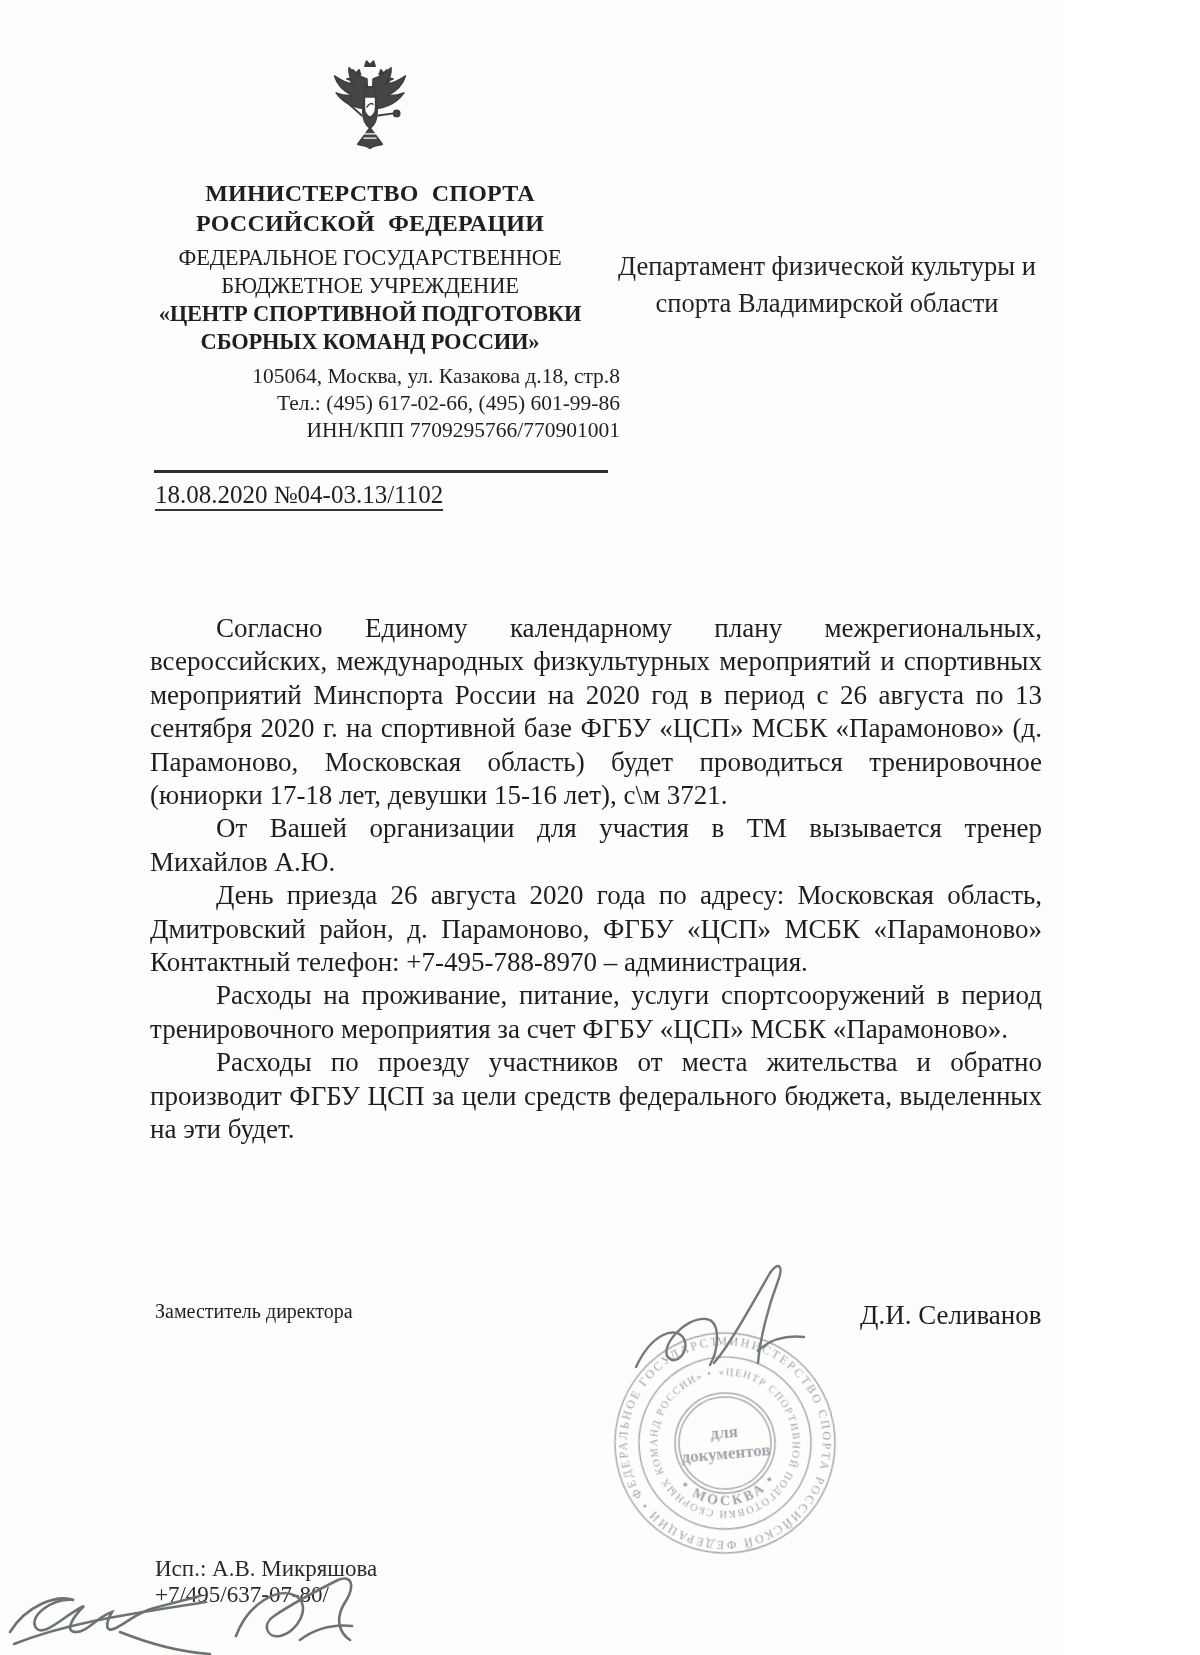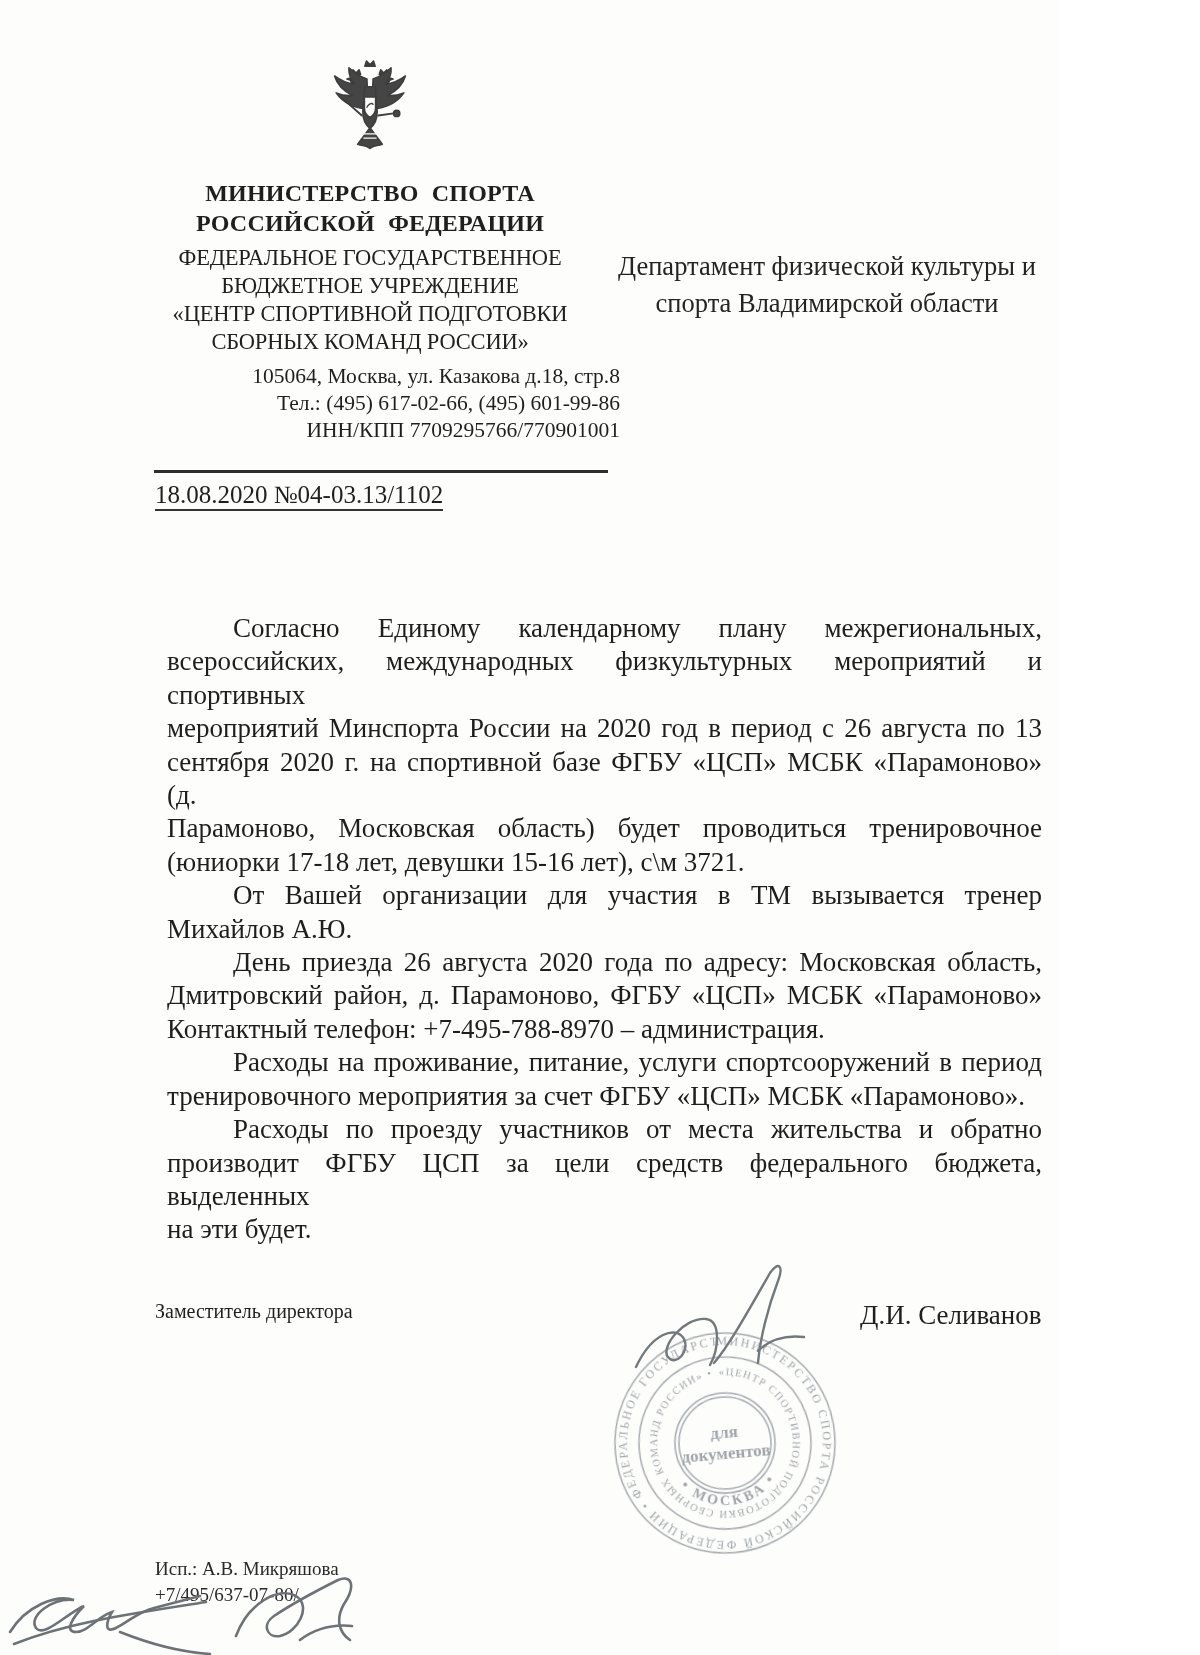--- a/index.html
+++ b/index.html
@@ -11,44 +11,44 @@
     font-family:"Liberation Serif","DejaVu Serif",serif;
     color:#1f1f1f;
   }
   .abs{position:absolute;}
   
   .emblem{left:308px;top:58px;width:124px;height:118px;}
   .ministry{left:120px;top:178px;width:500px;text-align:center;
     font-weight:bold;font-size:24px;line-height:30px;word-spacing:7px;letter-spacing:.2px;}
   .org{left:110px;top:244px;width:520px;text-align:center;
     font-size:22.5px;line-height:28px;letter-spacing:-.2px;}
-  .org .b{font-weight:normal;}
+  .org .b{font-weight:bold;}
   .contact{left:120px;top:363px;width:500px;text-align:right;
     font-size:21.5px;line-height:27px;}
   .recipient{left:592px;top:248px;width:470px;text-align:center;
     font-size:26.5px;line-height:37px;color:#242424;}
   .rule{left:154px;top:470px;width:454px;height:3px;background:#2e2e2e;}
   .ref{left:155px;top:481px;font-size:25px;}
   .ref span{border-bottom:2px solid #333;padding-bottom:1px;margin-top:28px;}
   
   .body-text{left:150px;top:612px;width:892px;font-size:27px;color:#1e1e1e;}
   .body-line{text-align:justify;text-align-last:justify;line-height:33.4px;
     white-space:nowrap;}
-  .body-line{white-space:normal;margin-left:17px;}
+  .body-line{white-space:normal;}
   .body-line.first{padding-left:66px;}
   .body-line.last{text-align-last:left;}
   
   .sig-title{left:155px;top:1300px;font-size:20px;}
   .sig-name{left:860px;top:1300px;width:190px;font-size:27px;text-align:left;}
   
   .stamp{left:608px;top:1326px;width:234px;height:234px;
     transform:rotate(-5deg);opacity:.85;filter:blur(.35px);}
   .sig-over-stamp{left:618px;top:1255px;width:270px;height:140px;}
   
-  .executor{left:155px;top:1556px;font-size:19px;line-height:26px;color:#2a2a2a;}
+  .executor{left:155px;top:1556px;font-size:23px;line-height:26px;color:#2a2a2a;}
   .bottom-sigs{left:0px;top:1570px;width:460px;height:85px;}
   svg{display:block;}
 </style>
 </head>
 <body>
 
 <div class="page">
 
   <div class="abs emblem">
     <svg viewBox="0 0 120 115" width="124" height="118">

